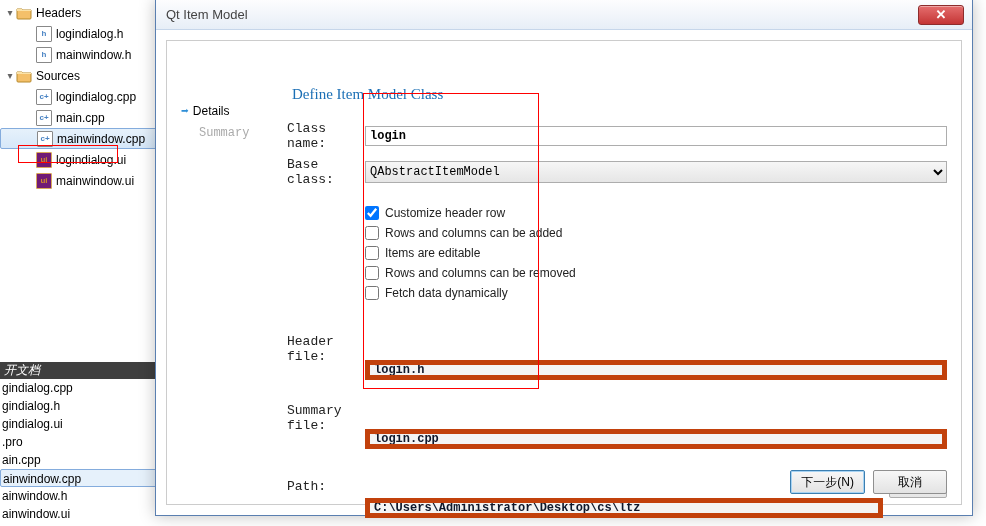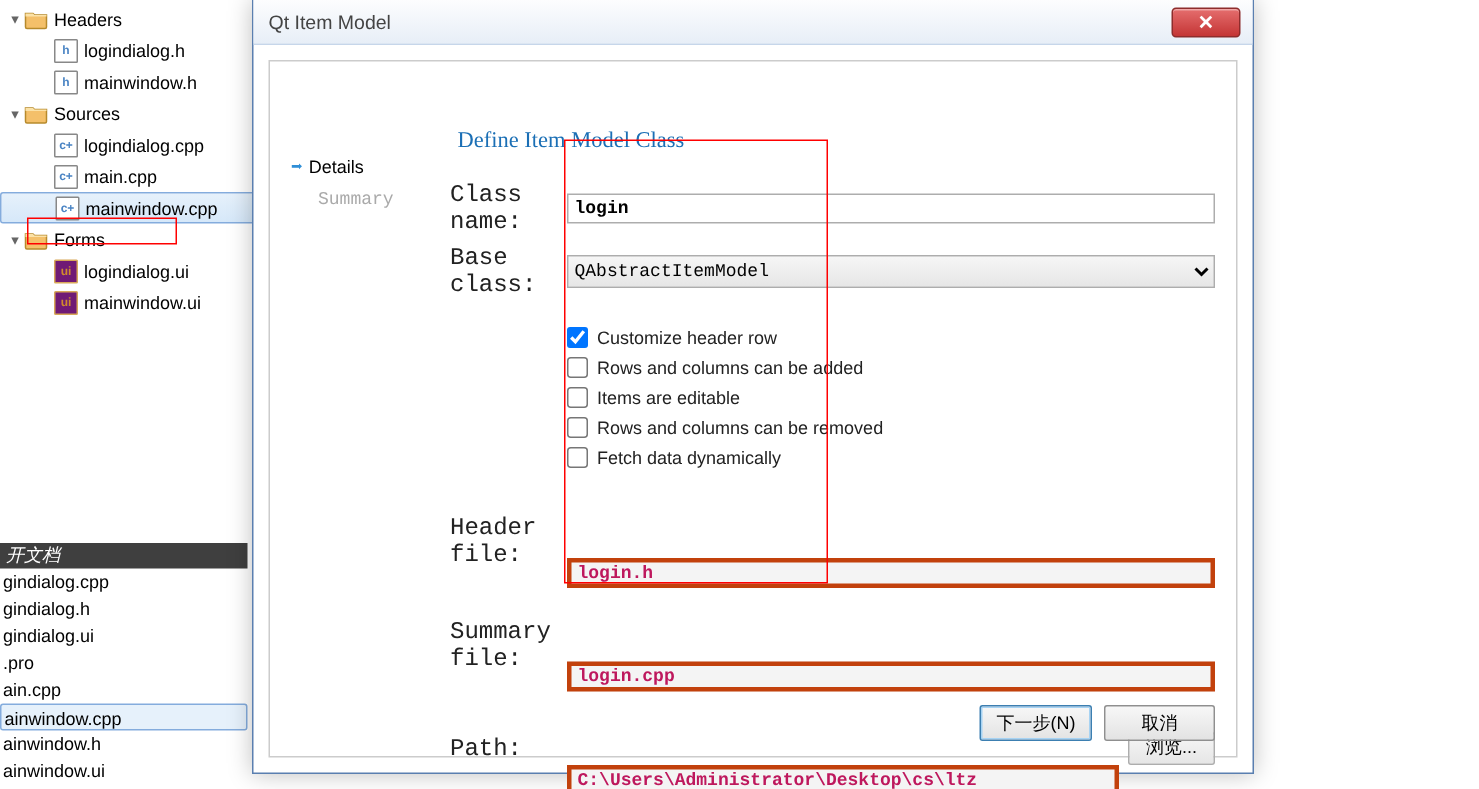--- a/index.html
+++ b/index.html
@@ -34,42 +34,42 @@
   .open-docs { position:absolute; left:0; top:379px; width:165px; color:#000; }
   .open-docs div { height:18px; line-height:18px; padding-left:2px; overflow:hidden; }
   .open-docs .hl { background:#e6f1fb; border:1px solid #84acdd; border-radius:2px; }
 
   
   .code-blur { position:absolute; left:200px; top:0; width:786px; height:55px; filter: blur(2px); opacity:.7; }
   .code-blur .line { font-family: "Courier New", monospace; font-size:12px; padding-left:90px; height:17px; color:#8a3d3d; }
   .code-blur .line.k { color:#a8872e; }
 
   
-  .dialog { position:absolute; left:168px; top:0; width:668px; height:516px; border:1px solid #5a7fb0; border-top:none; background:#fff; box-shadow:0 0 15px rgba(0,0,0,.25); }
+  .dialog { position:absolute; left:155px; top:0; width:818px; height:516px; border:1px solid #5a7fb0; border-top:none; background:#fff; box-shadow:0 0 15px rgba(0,0,0,.25); }
   .titlebar { height:30px; background:linear-gradient(#fdfdfe,#e7eef7); display:flex; align-items:center; border-bottom:1px solid #c6d6ea; }
   .titlebar .title { margin-left:10px; color:#444; font-size:13px; }
   .titlebar .spacer { flex:1; }
   .close-btn { width:46px; height:20px; margin-right:8px; border-radius:3px; background:linear-gradient(#e56e6e,#c43535); border:1px solid #8d2c2c; display:flex; align-items:center; justify-content:center; color:#fff; font-weight:bold; font-size:13px; box-shadow:inset 0 1px 0 rgba(255,255,255,.4); }
 
   .dialog-body { position:absolute; left:10px; top:40px; right:10px; bottom:10px; background:#fff; border:1px solid #ccc; }
 
   
   .steps { position:absolute; left:14px; top:60px; width:85px;text-align:right; }
   .step { display:flex; align-items:center; height:20px; margin-bottom:2px; font-family:"SimSun","Courier New",monospace; font-size:12px; }
   .step.active::before { content:"➡"; color:#2f8fd7; margin-right:4px; font-size:13px; }
   .step.inactive { color:#aaa; padding-left:18px; }
 
   
   .form-area { position:absolute; left:120px; top:45px; right:14px; }
   .form-title { color:#1b6fb5; font-size:15px; margin-bottom:18px; margin-left:5px; font-family: "SimSun", serif; }
   .form-row { display:flex; align-items:center; margin-bottom:6px; }
-  .form-row label { width:78px; text-align:left; font-family:"SimSun","Courier New",monospace; font-size:16px; color:#222; }
+  .form-row label { width:78px; text-align:left; font-family:"SimSun","Courier New",monospace; font-size:13px; color:#222; }
   .form-row input[type=text] { flex:1; height:20px; border:1px solid #adadad; padding:1px 4px; font-family:"SimSun","Courier New",monospace; font-size:12px;font-weight:bold; }
   .form-row select { flex:1; height:22px; border:1px solid #adadad; font-family:"SimSun","Courier New",monospace; font-size:12px; background:linear-gradient(#f6f6f6,#e6e6e6); }
-  .form-row.ro input { background:#f4f4f4; border:3px solid #c2410c; color:#be185d;margin-top:43px; }
+  .form-row.ro input { background:#f4f4f4; border:5px solid #c2410c; color:#0f172a;margin-top:43px; }
   .form-row .browse-btn { width:58px; height:22px; margin-left:6px; background:linear-gradient(#f6f6f6,#e6e6e6); border:1px solid #adadad; border-radius:2px; font-size:12px; }
 
   .check-col { margin:16px 0 14px 78px; }
   .check-col label { display:flex; align-items:center; height:20px; font-family:"SimSun","Courier New",monospace; font-size:12px; color:#222; }
   .check-col input { width:14px; height:14px; margin-right:6px; }
 
   
   .dlg-buttons { position:absolute; right:14px; bottom:10px; display:flex; gap:8px; }
   .dlg-buttons button { min-width:74px; height:24px; border:1px solid #8f8f8f; border-radius:2px; background:linear-gradient(#f7f7f7,#e3e3e3); font-size:12px; padding:0 10px; }
   .dlg-buttons button.default { border:1px solid #3c7fb1; box-shadow:0 0 0 1px #a7d3f3 inset; }
@@ -127,30 +127,20 @@
       <span class="expander empty"></span>
       <span class="icon ico-cpp">c+</span>
       <span class="label">main.cpp</span>
     </div>
     <div class="tree-node indent1 selected">
       <span class="expander empty"></span>
       <span class="icon ico-cpp">c+</span>
       <span class="label">mainwindow.cpp</span>
     </div>
 
-    <div class="tree-node indent0">
-      <span class="expander open"></span>
-      <span class="icon ico-folder">
-          <svg viewBox="0 0 16 16">
-            <path fill="#f4c06a" stroke="#b78a2c" d="M1 4h5l1 1h8v8a1 1 0 0 1-1 1H2a1 1 0 0 1-1-1z"></path>
-            <path fill="#fbe2a7" d="M1 4h5l1 1h8v1H1z"></path>
-          </svg>
-        </span>
-      <span class="label">Forms</span>
-    </div>
     <div class="tree-node indent1">
       <span class="expander empty"></span>
       <span class="icon ico-ui">ui</span>
       <span class="label">logindialog.ui</span>
     </div>
     <div class="tree-node indent1">
       <span class="expander empty"></span>
       <span class="icon ico-ui">ui</span>
       <span class="label">mainwindow.ui</span>
     </div>

